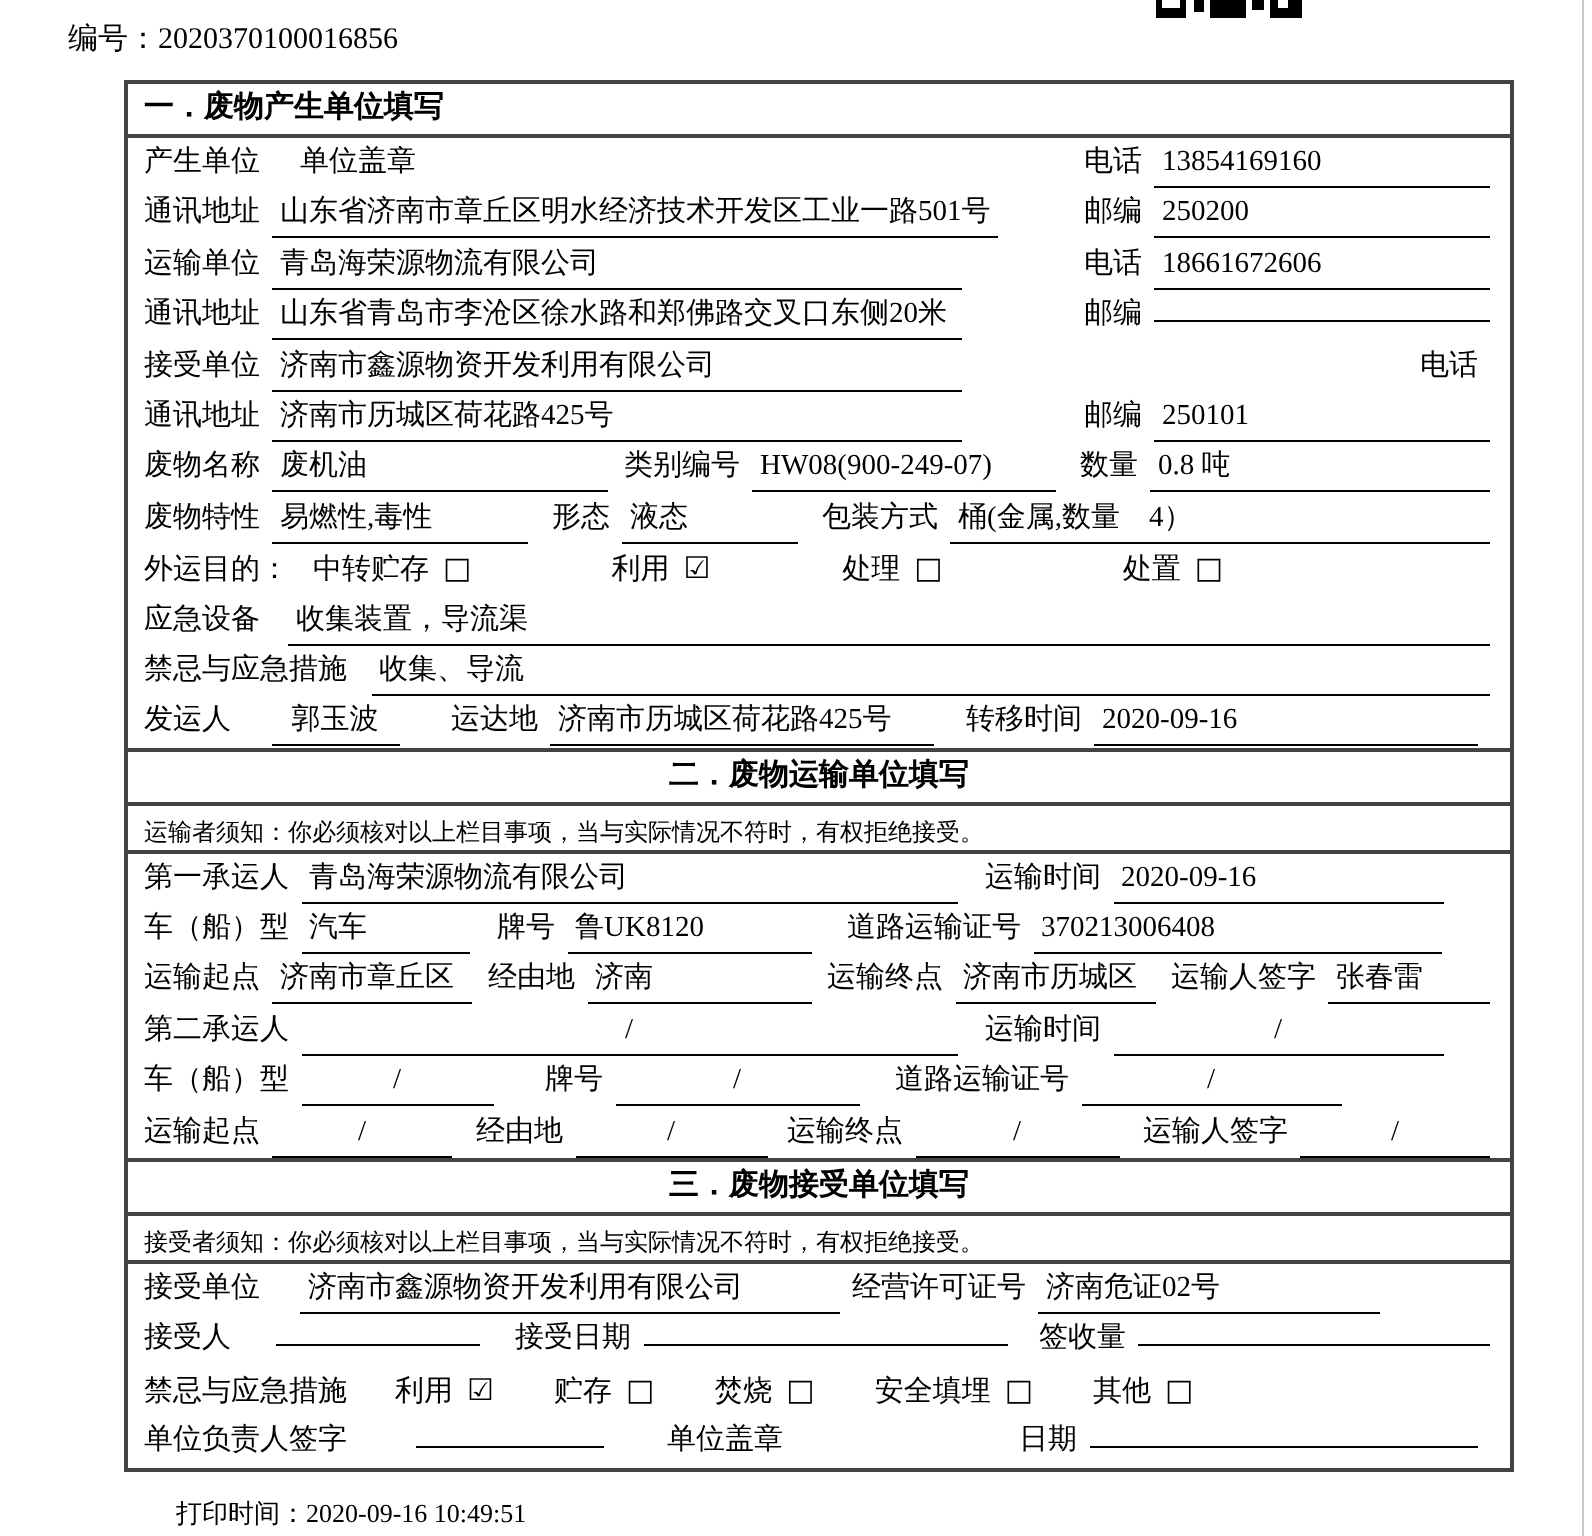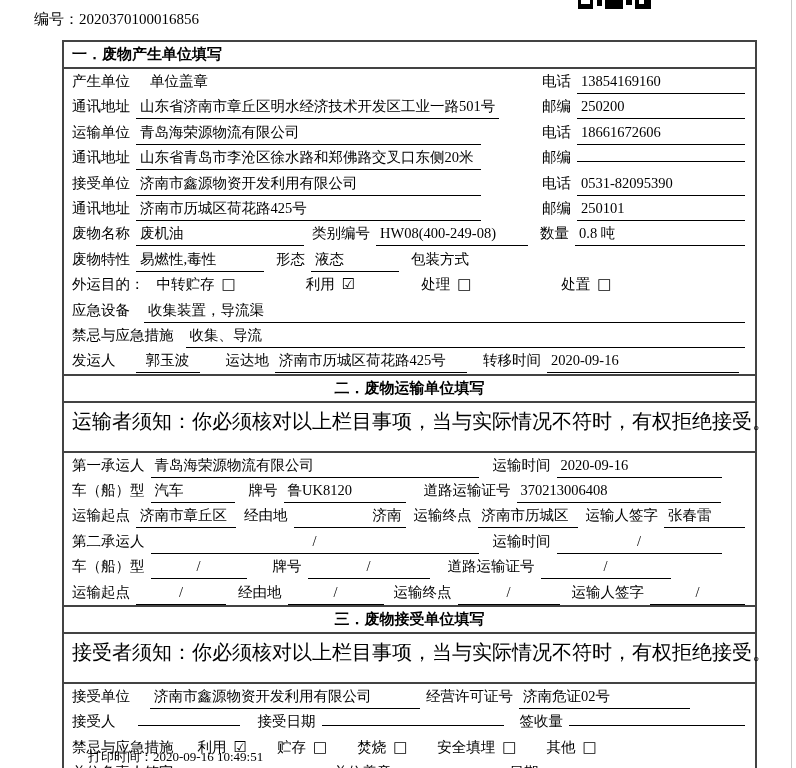--- a/index.html
+++ b/index.html
@@ -27,21 +27,21 @@
   .form-box{
     position:absolute;left:62px;top:40px;width:695px;
     border:2px solid #434343;box-sizing:border-box;background:#fff;
   }
   .sec-head{
     font-weight:bold;font-size:15px;padding:2px 8px;height:21px;line-height:21px;
     border-bottom:2px solid #434343;white-space:nowrap;
   }
   .sec-head.bt{border-top:2px solid #434343;text-align:center;}
   .note-row{
-    font-size:20px;padding:5px 8px 16px 8px;border-bottom:2px solid #434343;white-space:nowrap;
+    font-size:12px;padding:5px 8px 0 8px;border-bottom:2px solid #434343;white-space:nowrap;
   }
   .row{
     display:flex;align-items:baseline;height:25.4px;line-height:24px;
     padding:0 10px 0 8px;font-size:14.5px;white-space:nowrap;box-sizing:border-box;
   }
   .lab{flex:none;margin-right:6px;}
   .plain{flex:none;margin-right:6px;}
   .val{
     border-bottom:1px solid #000;padding:0 4px;box-sizing:border-box;
     display:inline-block;overflow:visible;
@@ -93,42 +93,42 @@
       <div class="row">
         <span class="lab">通讯地址</span>
         <span class="val" style="min-width: 345px;">山东省青岛市李沧区徐水路和郑佛路交叉口东侧20米</span>
         <span class="lab" style="margin-left: auto;">邮编</span>
         <span class="val" style="min-width: 168px;"></span>
       </div>
       <div class="row">
         <span class="lab">接受单位</span>
         <span class="val" style="min-width: 345px;">济南市鑫源物资开发利用有限公司</span>
         <span class="lab" style="margin-left: auto;">电话</span>
-        <span class="val" style="min-width: 168px;">0531-82095390</span>
       </div>
       <div class="row">
         <span class="lab">通讯地址</span>
         <span class="val" style="min-width: 345px;">济南市历城区荷花路425号</span>
         <span class="lab" style="margin-left: auto;">邮编</span>
         <span class="val" style="min-width: 168px;">250101</span>
       </div>
       <div class="row">
         <span class="lab">废物名称</span>
         <span class="val" style="min-width: 168px;">废机油</span>
         <span class="lab" style="margin-left: 8px;">类别编号</span>
-        <span class="val" style="min-width: 152px;">HW08(400-249-08)</span>
+        <span class="val" style="min-width: 152px;">HW08(900-249-07)</span>
         <span class="lab" style="margin-left: 12px;">数量</span>
         <span class="val vflex">0.8 吨</span>
       </div>
       <div class="row">
         <span class="lab">废物特性</span>
         <span class="val" style="min-width: 128px;">易燃性,毒性</span>
         <span class="lab" style="margin-left: 12px;">形态</span>
         <span class="val" style="min-width: 88px;">液态</span>
         <span class="lab" style="margin-left: 12px;">包装方式</span>
+        <span class="val vflex">桶(金属,数量　4）</span>
       </div>
       <div class="row">
         <span class="lab">外运目的：</span>
         <span class="cbitem" style="margin-left: 6px;"><span>中转贮存</span><span class="cbox">□</span></span>
         <span class="cbitem" style="margin-left: 70px;"><span>利用</span><span class="cbox">☑</span></span>
         <span class="cbitem" style="margin-left: 66px;"><span>处理</span><span class="cbox">□</span></span>
         <span class="cbitem" style="margin-left: 90px;"><span>处置</span><span class="cbox">□</span></span>
       </div>
       <div class="row">
         <span class="lab">应急设备</span>
@@ -159,21 +159,21 @@
         <span class="val" style="min-width: 84px;">汽车</span>
         <span class="lab" style="margin-left: 14px;">牌号</span>
         <span class="val" style="min-width: 122px;">鲁UK8120</span>
         <span class="lab" style="margin-left: 18px;">道路运输证号</span>
         <span class="val vflex" style="margin-right: 24px;">370213006408</span>
       </div>
       <div class="row">
         <span class="lab">运输起点</span>
         <span class="val" style="min-width: 100px;">济南市章丘区</span>
         <span class="lab" style="margin-left: 8px;">经由地</span>
-        <span class="val" style="min-width: 112px; text-align: right;">济南</span>
+        <span class="val" style="min-width: 112px;">济南</span>
         <span class="lab" style="margin-left: 8px;">运输终点</span>
         <span class="val" style="min-width: 100px;">济南市历城区</span>
         <span class="lab" style="margin-left: 8px;">运输人签字</span>
         <span class="val vflex">张春雷</span>
       </div>
       <div class="row">
         <span class="lab">第二承运人</span>
         <span class="val center" style="min-width: 328px;">/</span>
         <span class="lab" style="margin-left: 14px;">运输时间</span>
         <span class="val center" style="min-width: 165px;">/</span>

